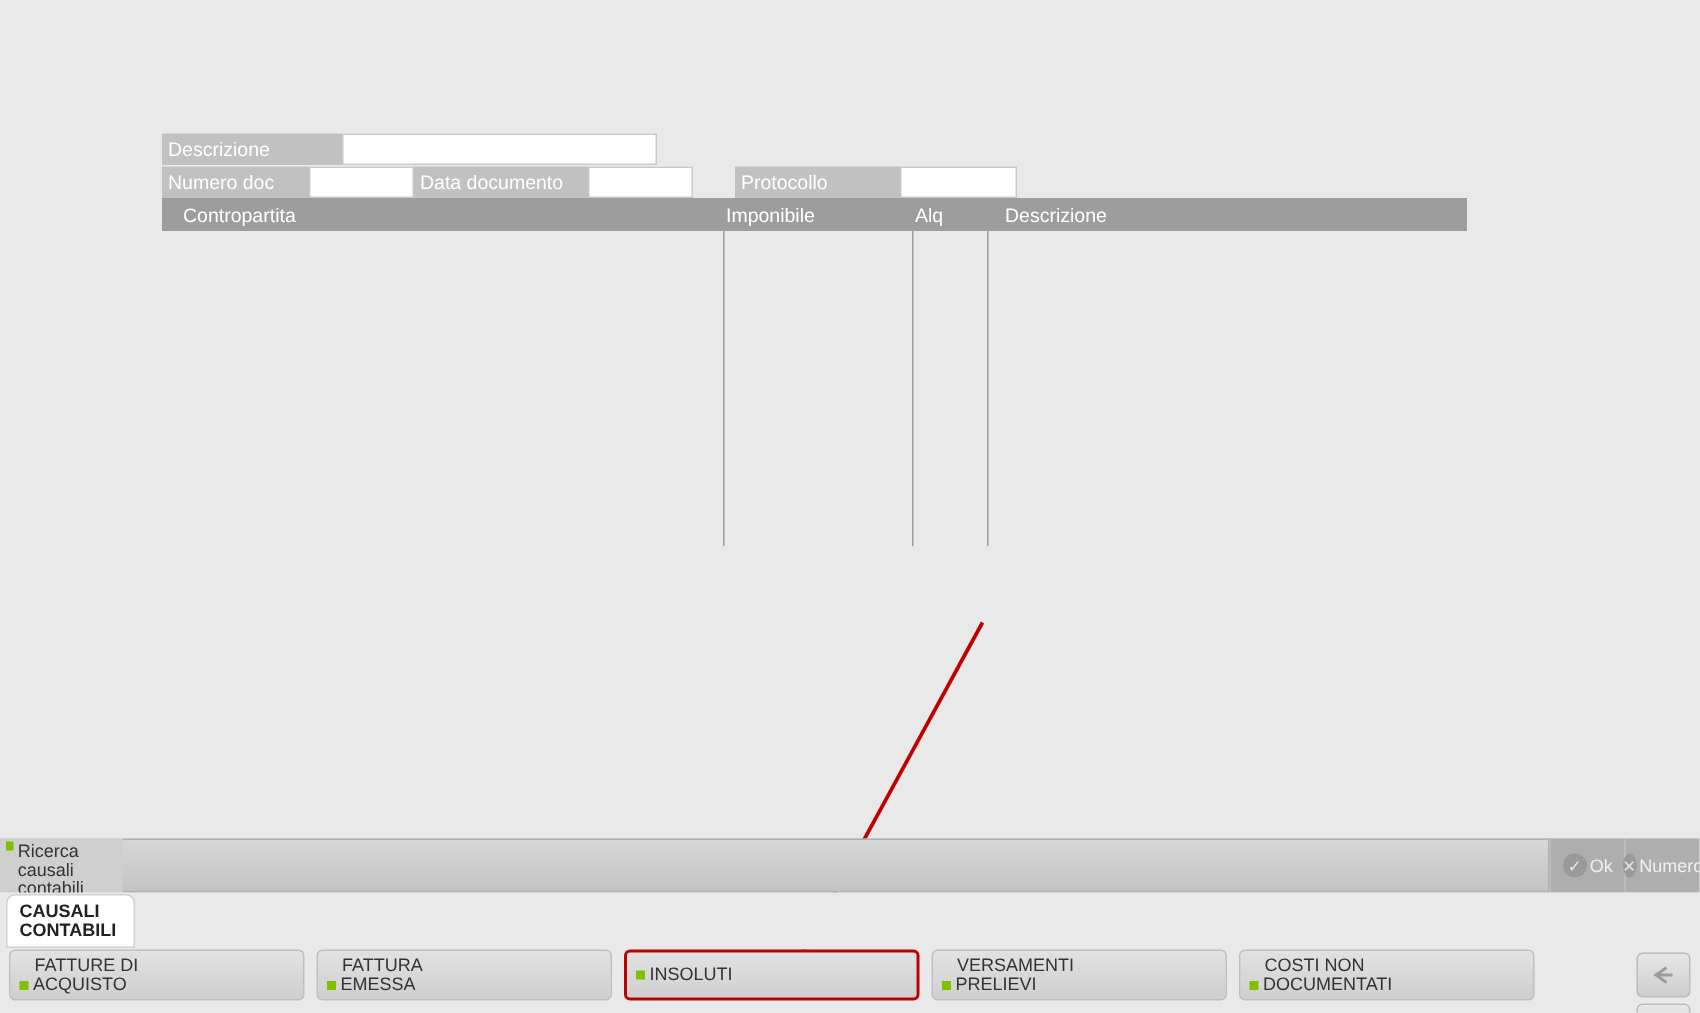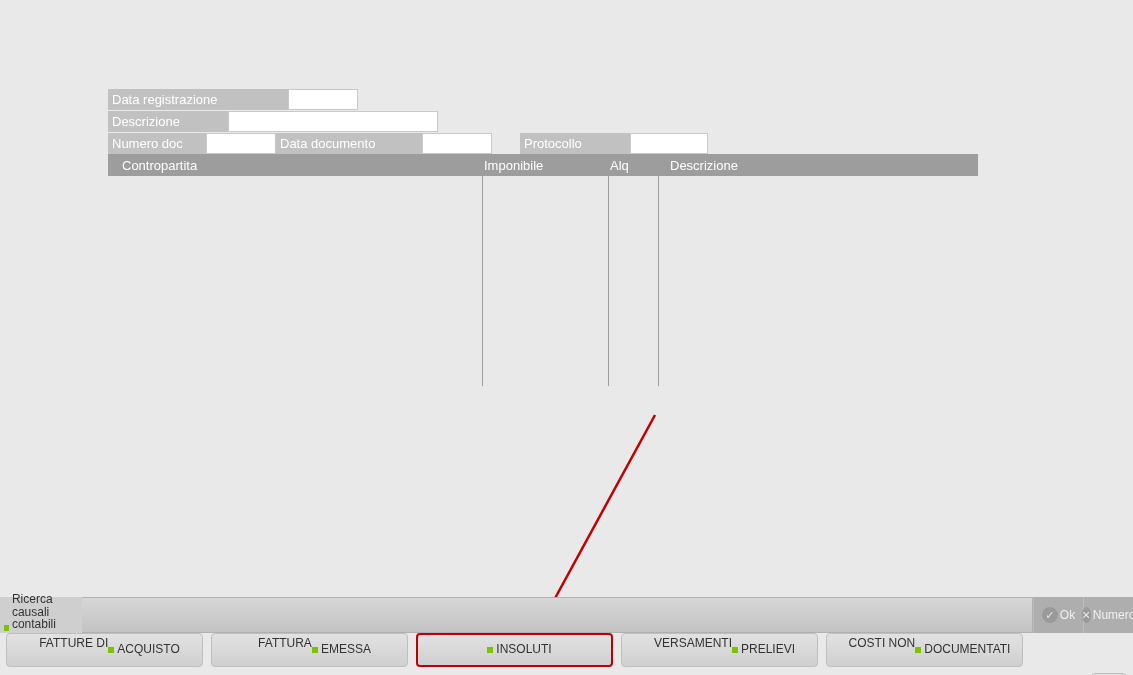--- a/index.html
+++ b/index.html
@@ -91,21 +91,21 @@
   .searchrow {
     display: flex;
     align-items: stretch;
     height: 36px;
     background: #c8c8c8;
   }
   .searchlbl {
     width: 82px;
     background: #cfcfcf;
     display: flex;
-    align-items: flex-end;
+    align-items: flex-start;
     padding: 2px 4px 2px 4px;
     font-size: 12px;
     color: #333;
     line-height: 1.05;
   }
   .dot {
     display: inline-block;
     width: 6px;
     height: 6px;
     background: #7ec100;
@@ -175,21 +175,21 @@
     width: 197px;
     height: 34px;
     background: linear-gradient(#e2e2e2,#cfcfcf);
     border: 1px solid #bfbfbf;
     border-radius: 4px;
     padding: 3px 6px 3px 6px;
     font-size: 12px;
     color: #333;
     line-height: 1.1;
     display: flex;
-    flex-direction: row;
+    flex-direction: column;
     justify-content: center;
   }
   .bigbtn .line2 { display: flex; align-items: center; }
   .bigbtn.highlight {
     border: 2px solid #c00000;
   }
   .rightsmall {
     width: 36px;
     height: 30px;
     background: linear-gradient(#e6e6e6,#cfcfcf);
@@ -217,34 +217,30 @@
     top: 410px;
     pointer-events: none;
   }
 </style>
 </head>
 <body>
 
 <div class="form-area">
 
 
-  <div class="row">
-    <span class="lbl" style="width:180px">Data registrazione</span>
-    <input class="fld" style="width: 70px;" value="">
-  </div>
 
   <div class="row">
     <span class="lbl" style="width:120px">Descrizione</span>
     <input class="fld" style="width: 210px;" value="">
   </div>
 
   <div class="row">
     <span class="lbl" style="width:98px">Numero doc</span>
     <input class="fld" style="width: 70px;" value="">
-    <span class="lbl" style="width:146px">Data documento</span>
+    <span class="lbl" style="width:116px">Data documento</span>
     <input class="fld" style="width: 70px;" value="">
     <span style="width:28px"></span>
     <span class="lbl" style="width:110px">Protocollo</span>
     <input class="fld" style="width: 78px;" value="">
   </div>
 
   <div class="colhdr">
     <div class="c1">Contropartita</div>
     <div class="c2">Imponibile</div>
     <div class="c3">Alq</div>
@@ -281,20 +277,28 @@
       <span class="icon-circle">✓</span>
       <span>Ok</span>
     </div>
     <div class="annbtn">
       <span class="icon-circle">✕</span>
       <span>Numero</span>
     </div>
   </div>
 
   <div style="position:relative">
+    <div class="tabrow">
+      <div class="tab">
+        <span>
+          <span>CAUSALI</span><br>
+          <span>CONTABILI</span>
+        </span>
+      </div>
+    </div>
 
     <div class="btnrow">
       <div class="bigbtn">
         <div style="padding-left:10px">FATTURE DI</div>
         <div class="line2">
             <span class="dot"></span>
             <span>ACQUISTO</span>
           </div>
       </div>
       <div class="bigbtn">

